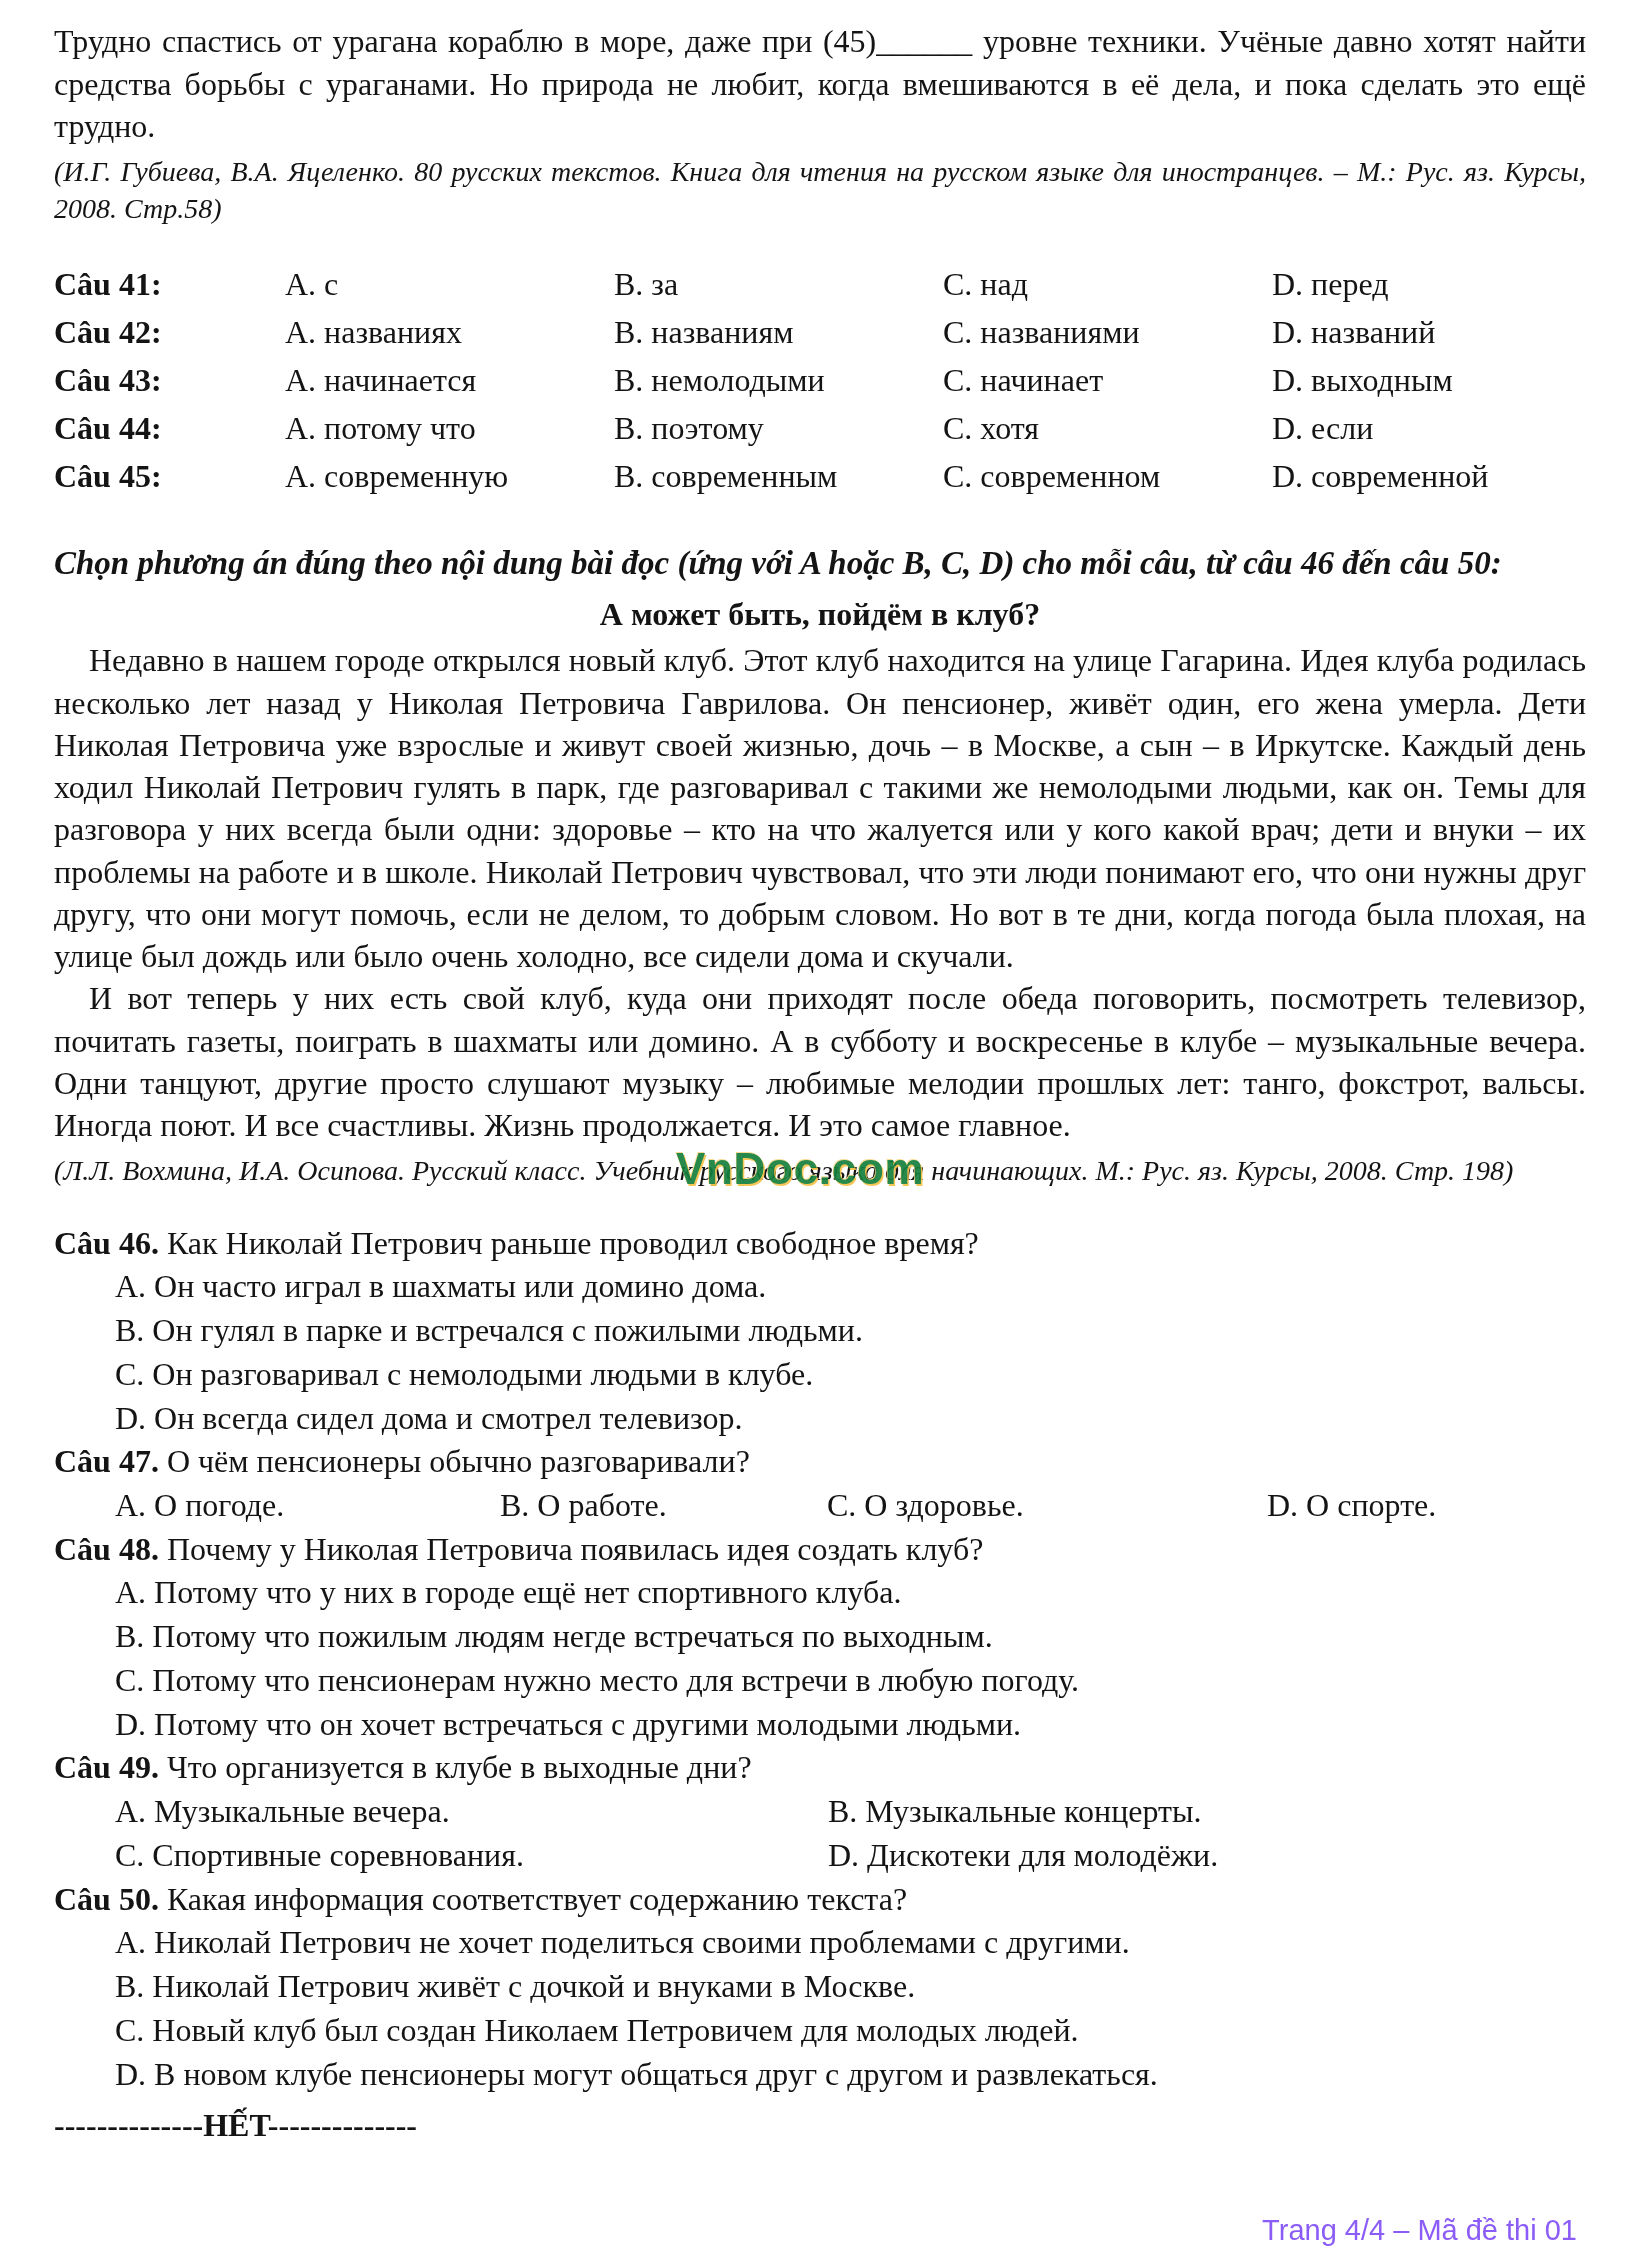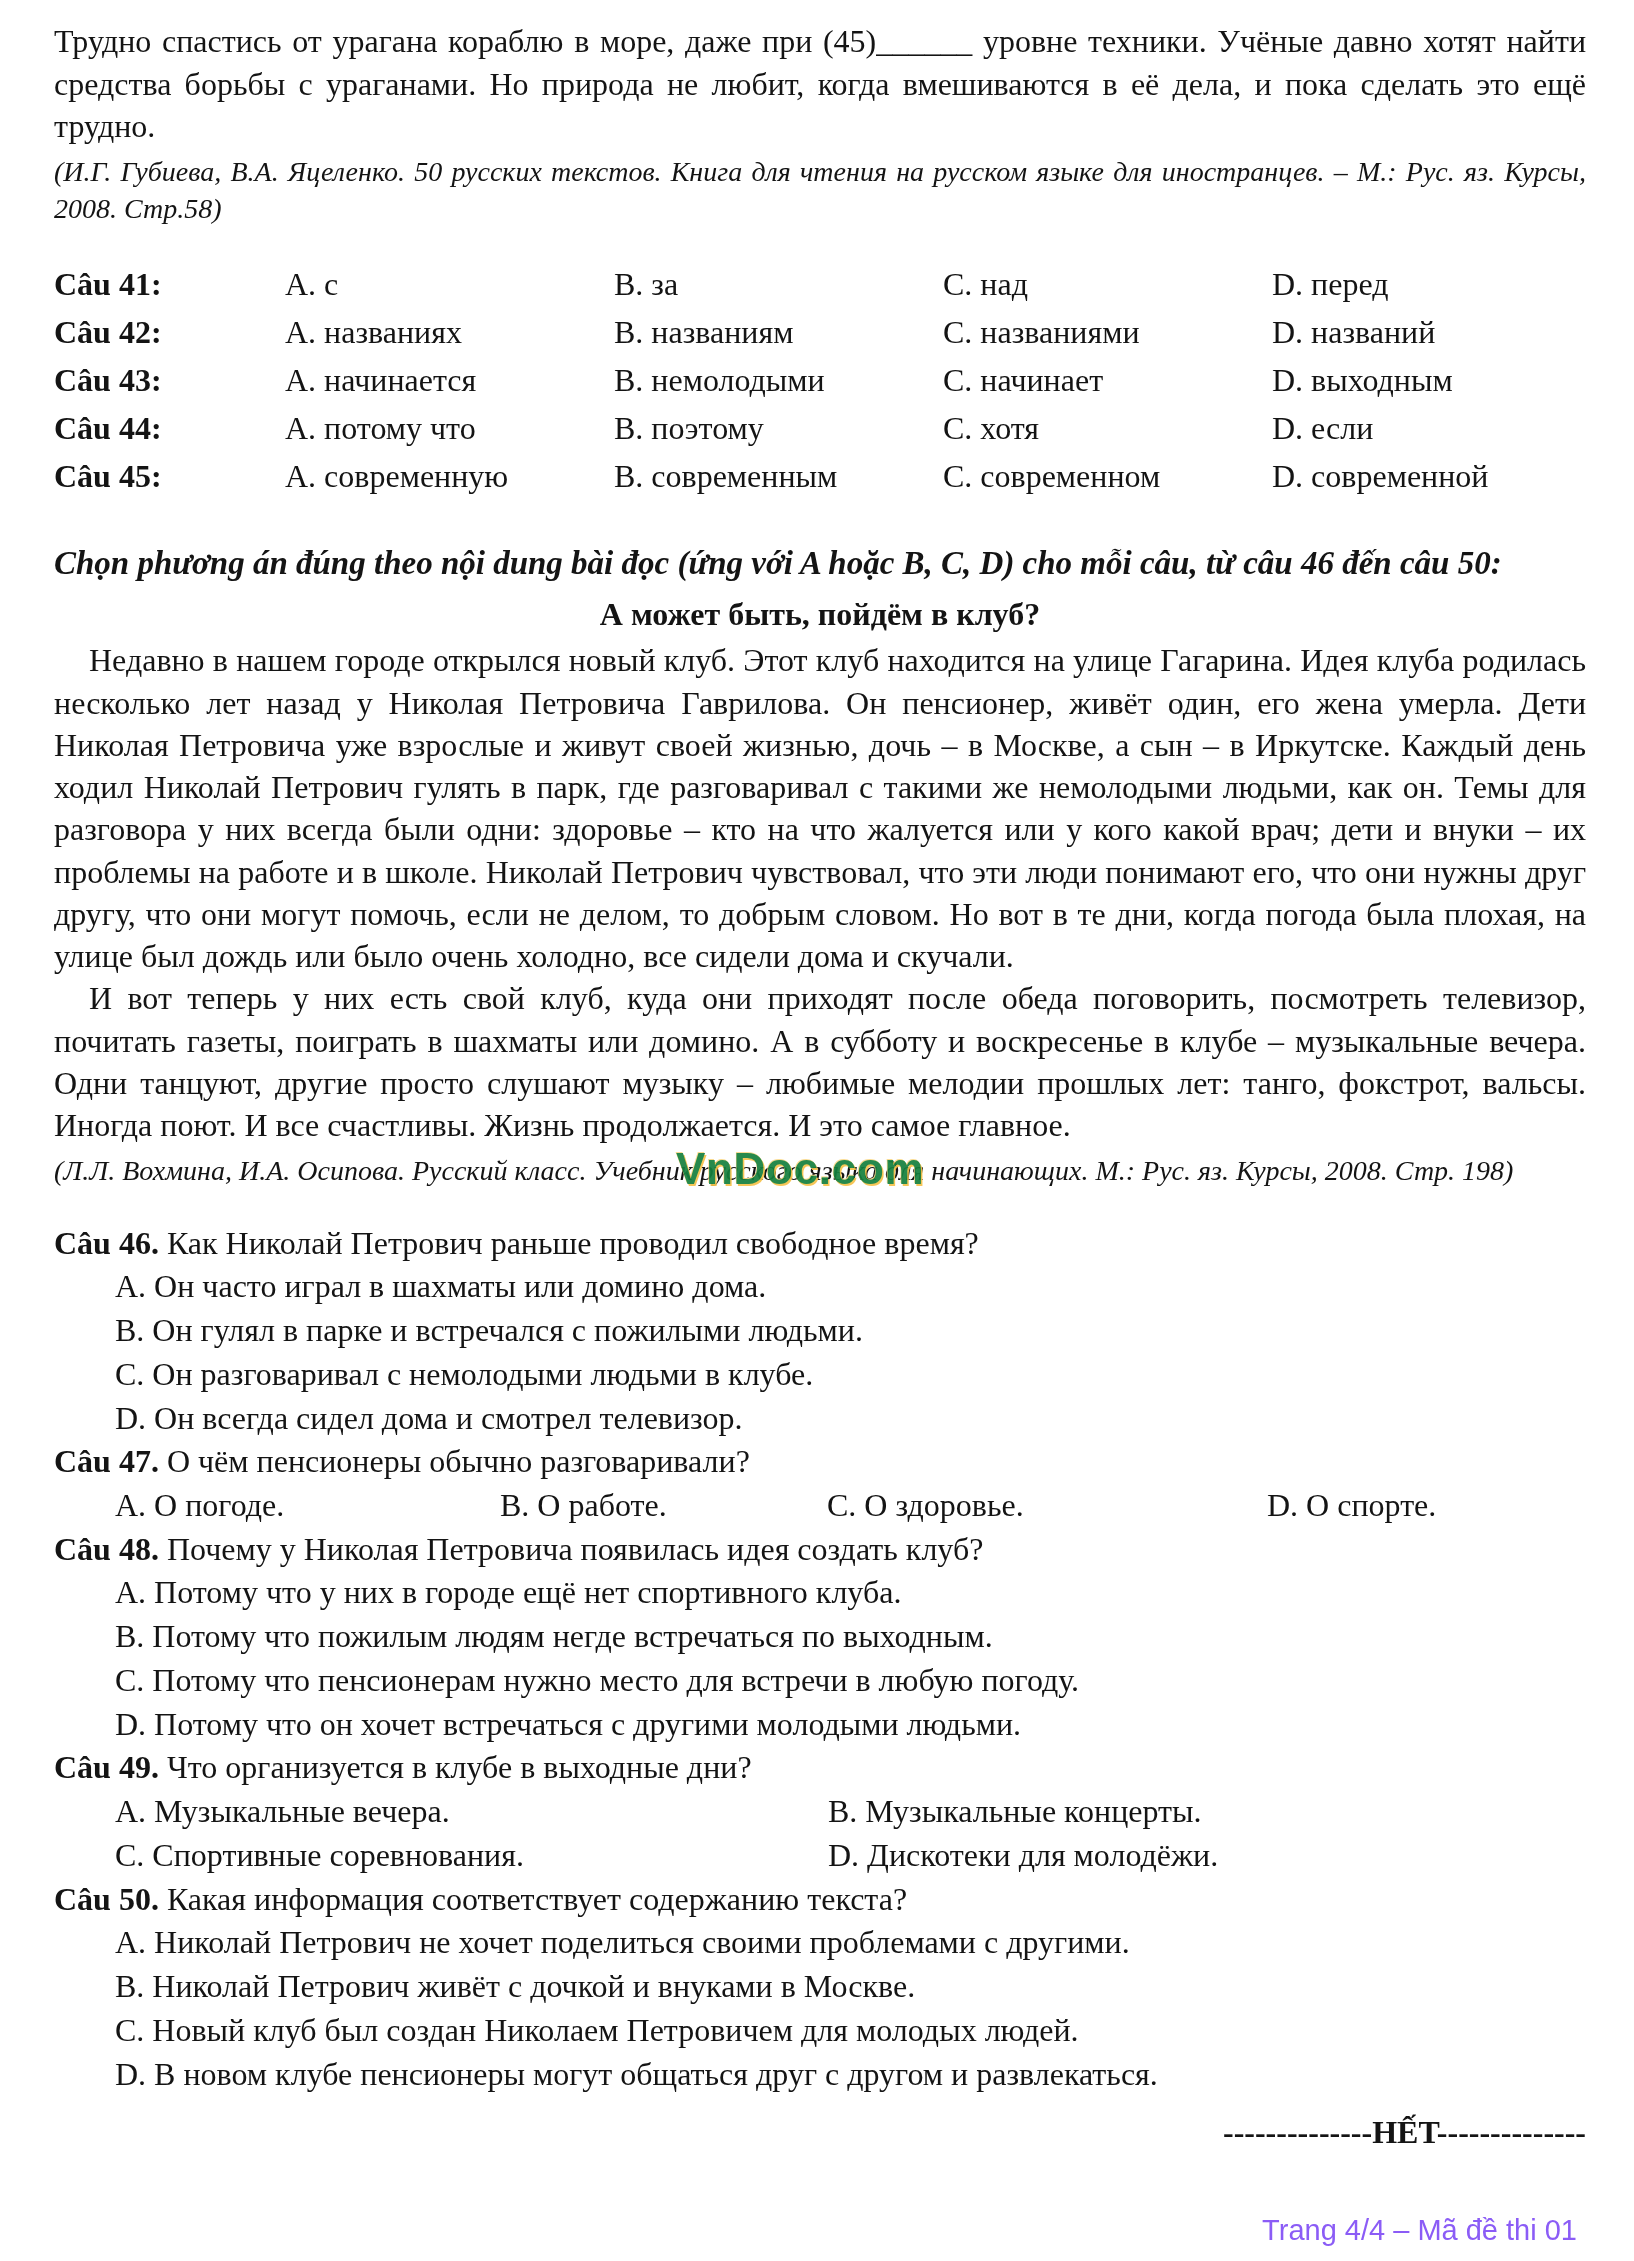--- a/index.html
+++ b/index.html
@@ -73,40 +73,40 @@
     white-space: nowrap;
   }
   .optrow2 {
     display: grid;
     grid-template-columns: 713px 1fr;
     padding-left: 61px;
     margin: 1.5px 0;
     white-space: nowrap;
   }
   .het {
-    text-align: right;
-    font-weight: bold;
-    margin-top: 16px;
+    text-align: left;
+    font-weight: bold;
+    margin-top: 9px;
   }
   .pagefooter {
     position: absolute;
     right: 57px;
     bottom: 11.6px;
     font-family: "Liberation Sans", sans-serif;
     font-size: 29px;
     color: #8b5cf6;
   }
 </style>
 </head>
 <body>
 
 <div class="page">
 
   <p class="para">Трудно спастись от урагана кораблю в море, даже при (45)______ уровне техники. Учёные давно хотят найти средства борьбы с ураганами. Но природа не любит, когда вмешиваются в её дела, и пока сделать это ещё трудно.</p>
-  <p class="src">(И.Г. Губиева, В.А. Яцеленко. 50 русских текстов. Книга для чтения на русском языке для иностранцев. – М.: Рус. яз. Курсы, 2008. Стр.58)</p>
+  <p class="src">(И.Г. Губиева, В.А. Яцеленко. 80 русских текстов. Книга для чтения на русском языке для иностранцев. – М.: Рус. яз. Курсы, 2008. Стр.58)</p>
 
   <div class="mc-table">
     <div class="mcrow">
       <span class="qlabel">Câu 41:</span>
       <span>A. с</span>
       <span>B. за</span>
       <span>C. над</span>
       <span>D. перед</span>
     </div>
     <div class="mcrow">

